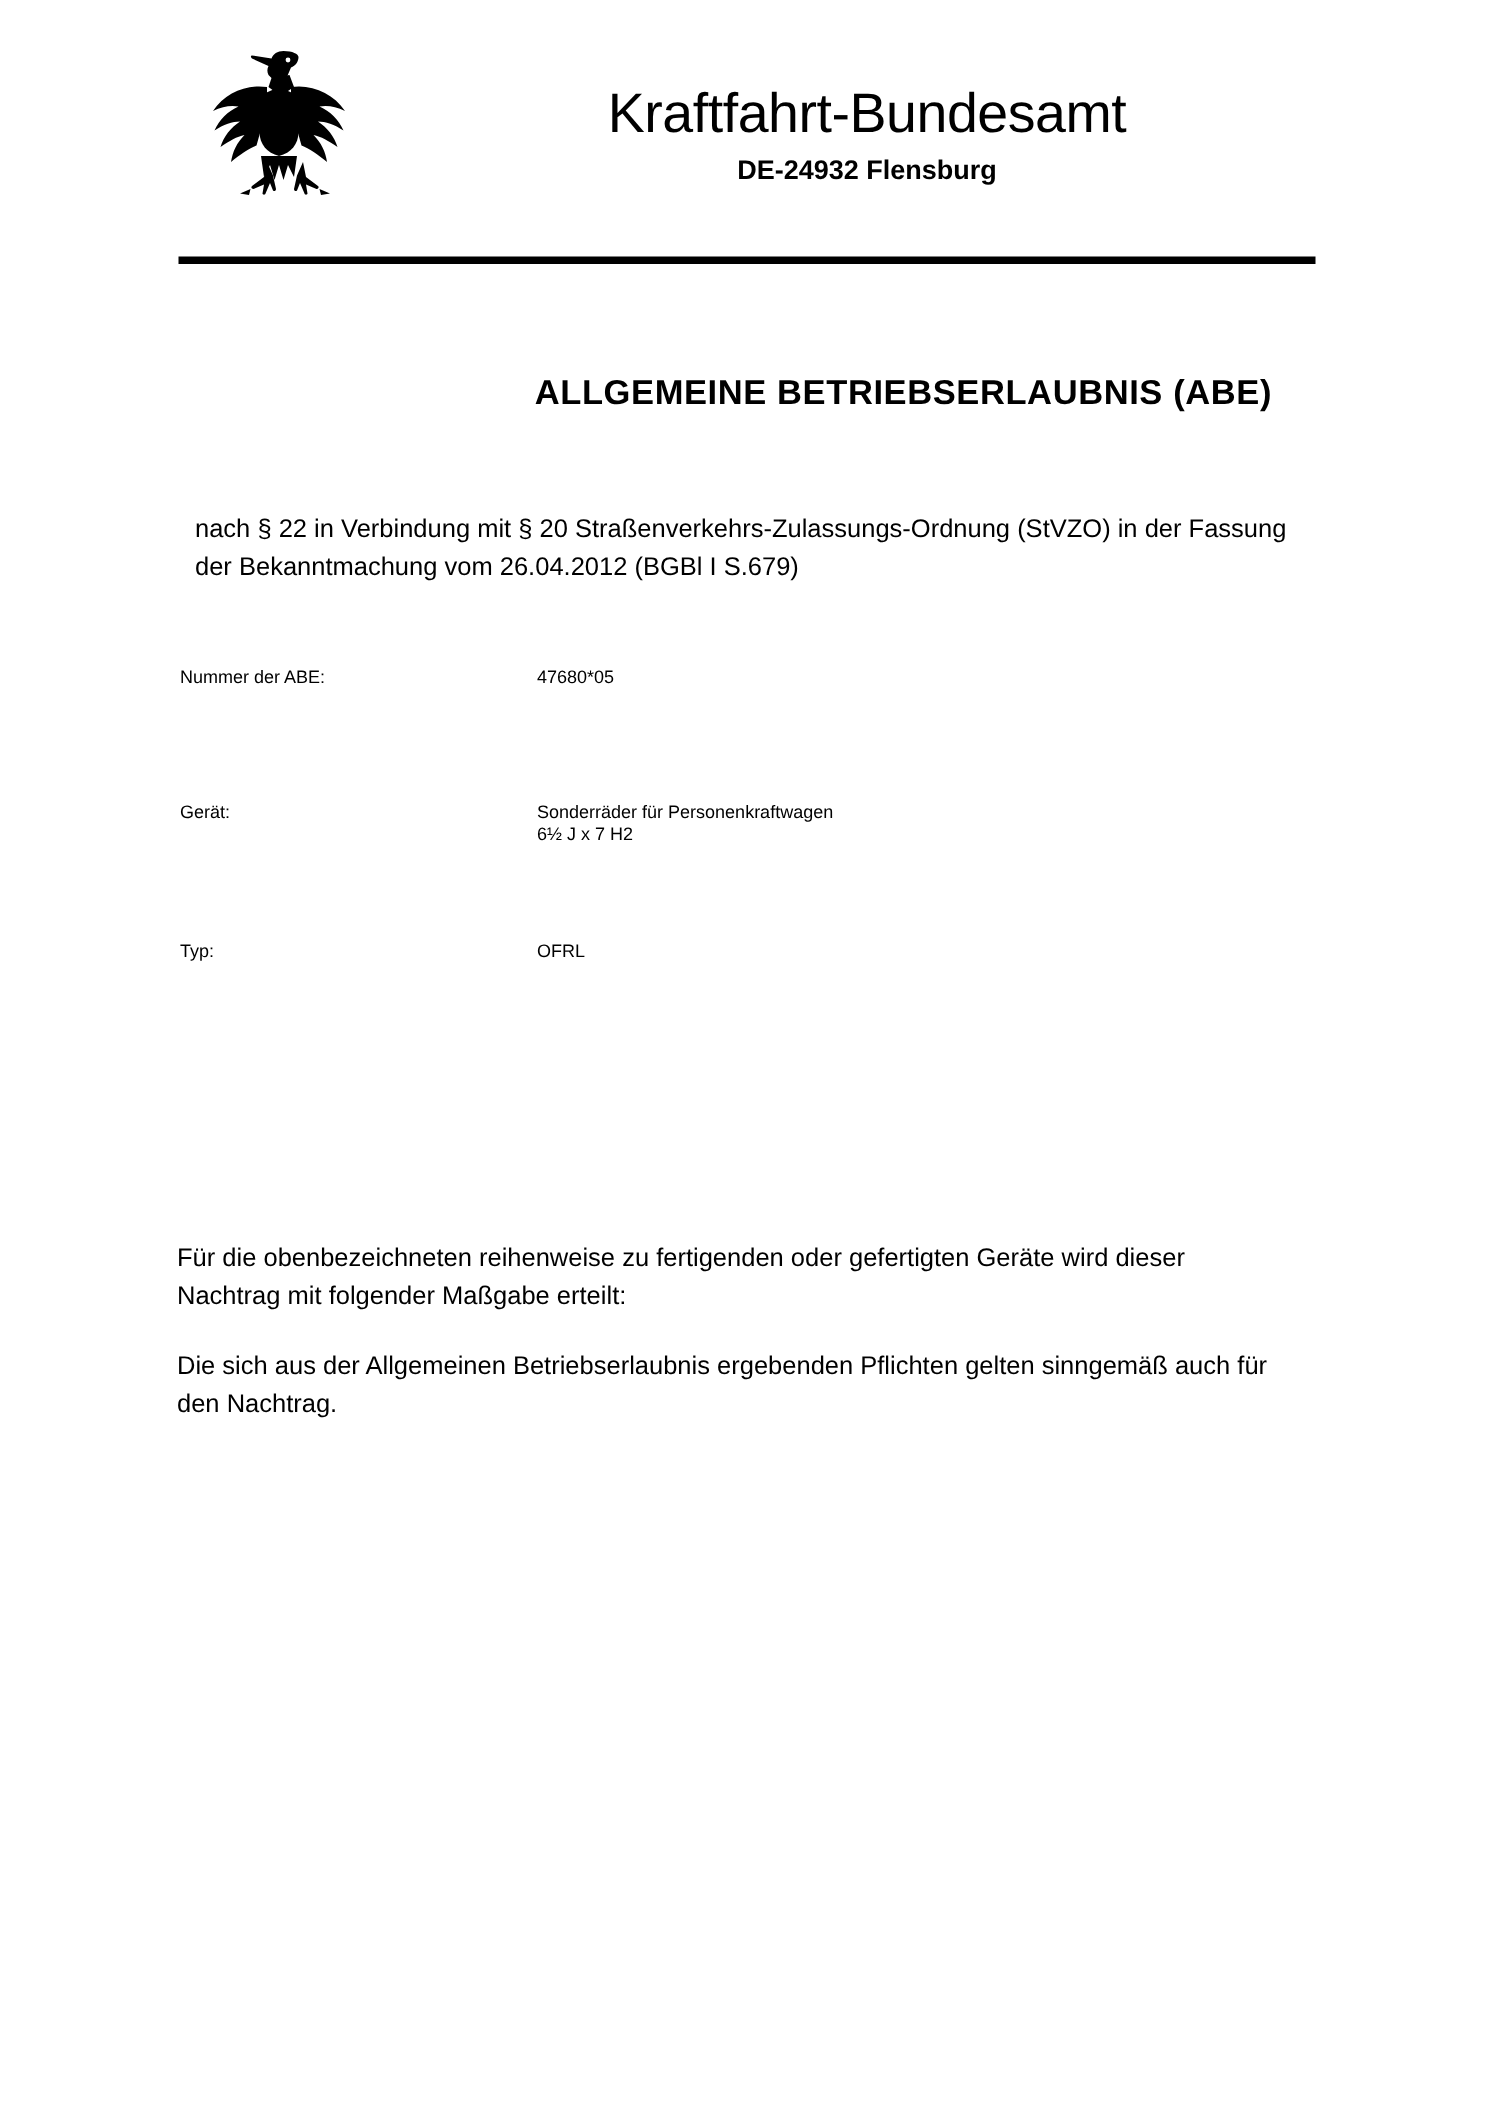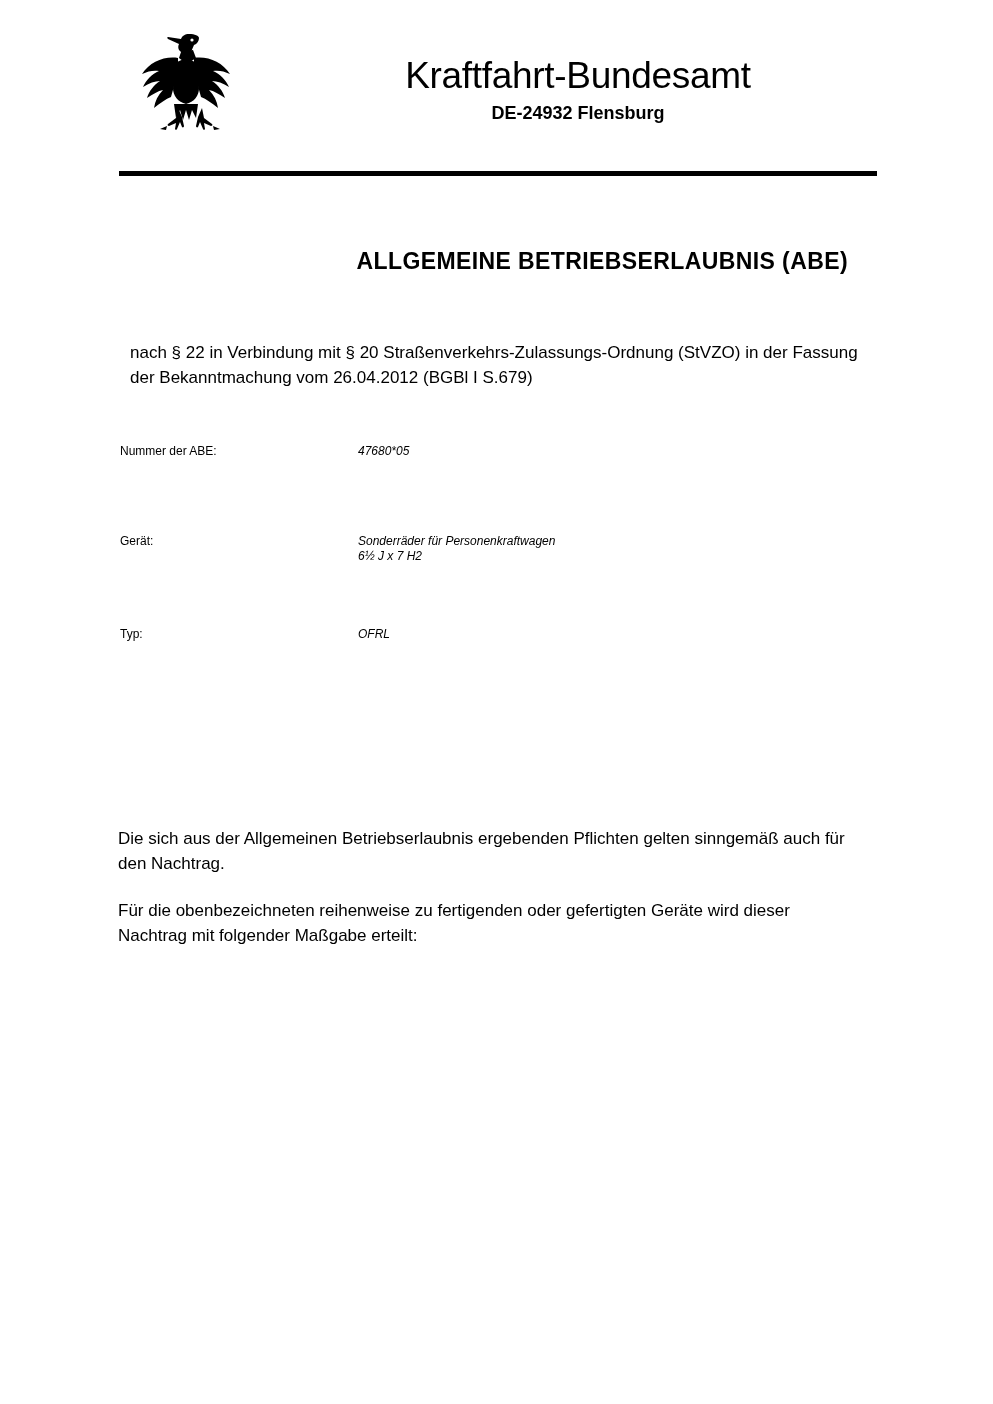--- a/index.html
+++ b/index.html
@@ -102,21 +102,20 @@
   .field-label {
     width: 238px;
     flex: 0 0 238px;
     line-height: 1.3;
     white-space: pre-line;
   }
   .field-value {
     flex: 1 1 auto;
     line-height: 1.3;
     white-space: pre-line;
-    font-style: italic;
   }
   .sp-1 { height: 74px; }
   .sp-2 { height: 62px; }
   .sp-3 { height: 62px; }
 
   .paragraphs {
     position: absolute;
     left: 118px;
     top: 826px;
     width: 740px;
@@ -196,17 +195,17 @@
       <div class="field-label">Typ:</div>
       <div class="field-value">OFRL</div>
     </div>
 
     <div class="sp-3"></div>
 
 
   </div>
 
   <div class="paragraphs">
+    <p>Für die obenbezeichneten reihenweise zu fertigenden oder gefertigten Geräte wird dieser Nachtrag mit folgender Maßgabe erteilt:</p>
     <p>Die sich aus der Allgemeinen Betriebserlaubnis ergebenden Pflichten gelten sinngemäß auch für den Nachtrag.</p>
-    <p>Für die obenbezeichneten reihenweise zu fertigenden oder gefertigten Geräte wird dieser Nachtrag mit folgender Maßgabe erteilt:</p>
   </div>
 
 </div>
 
 </body></html>

